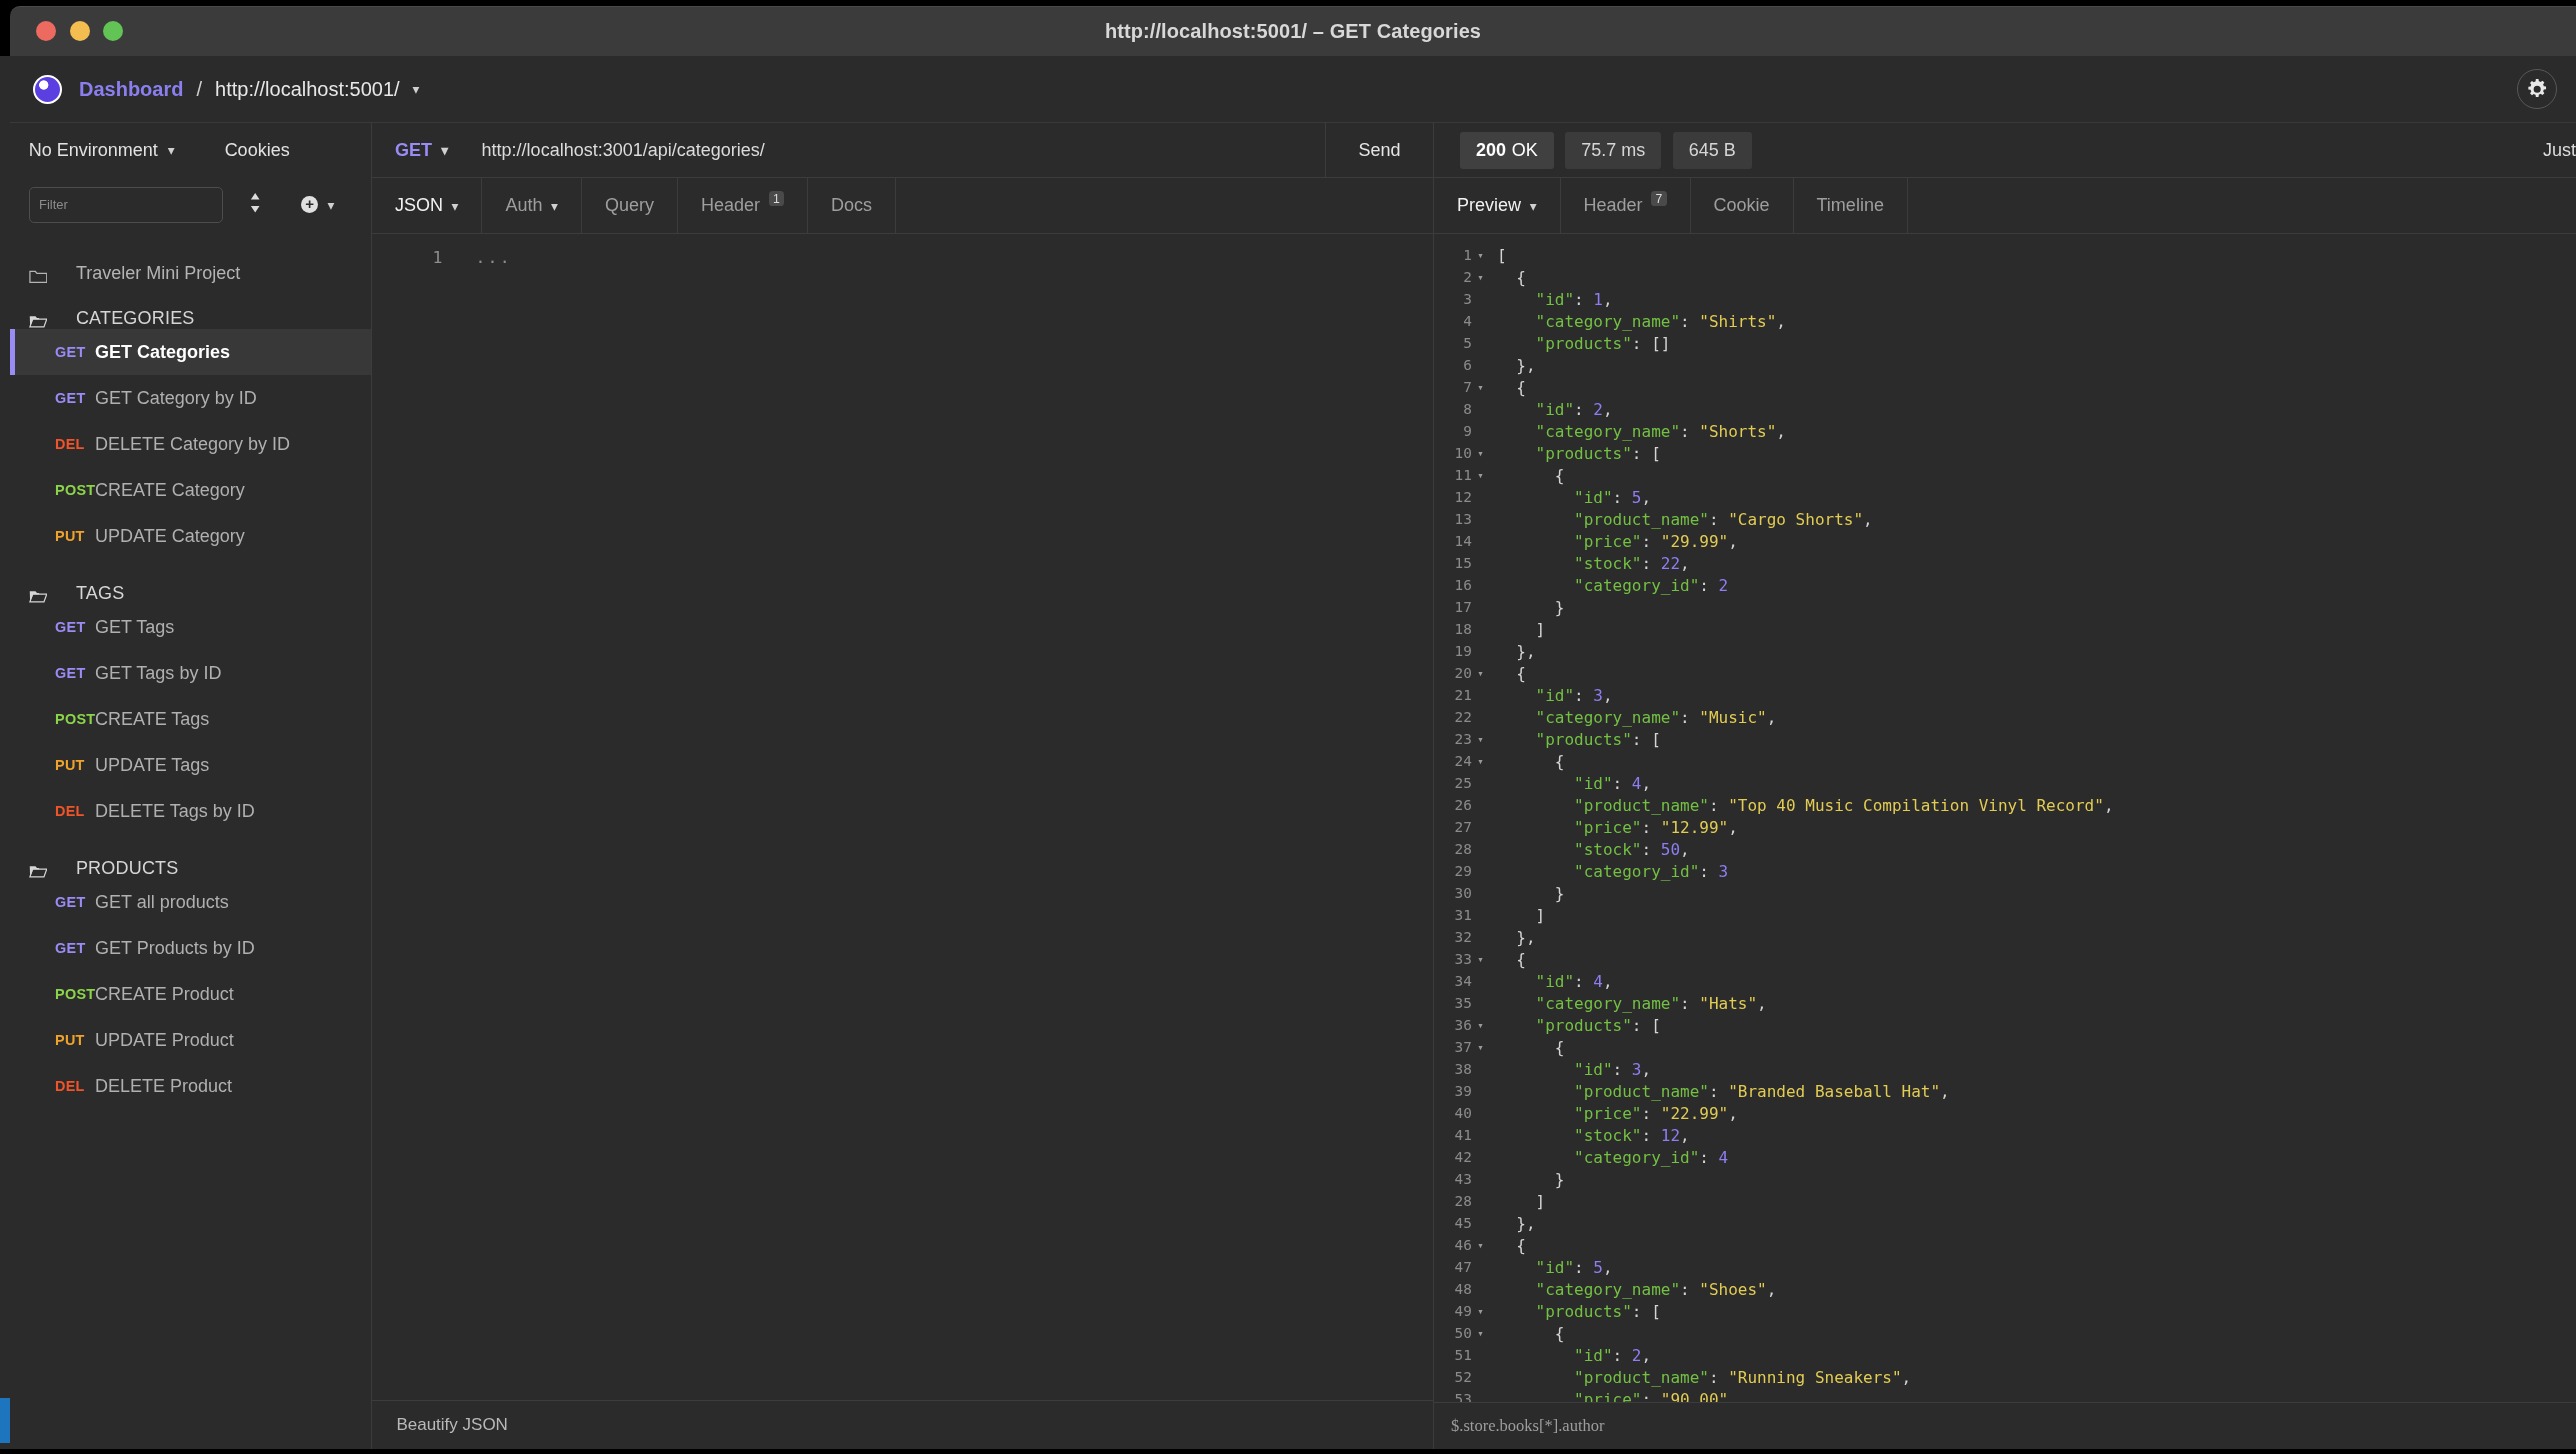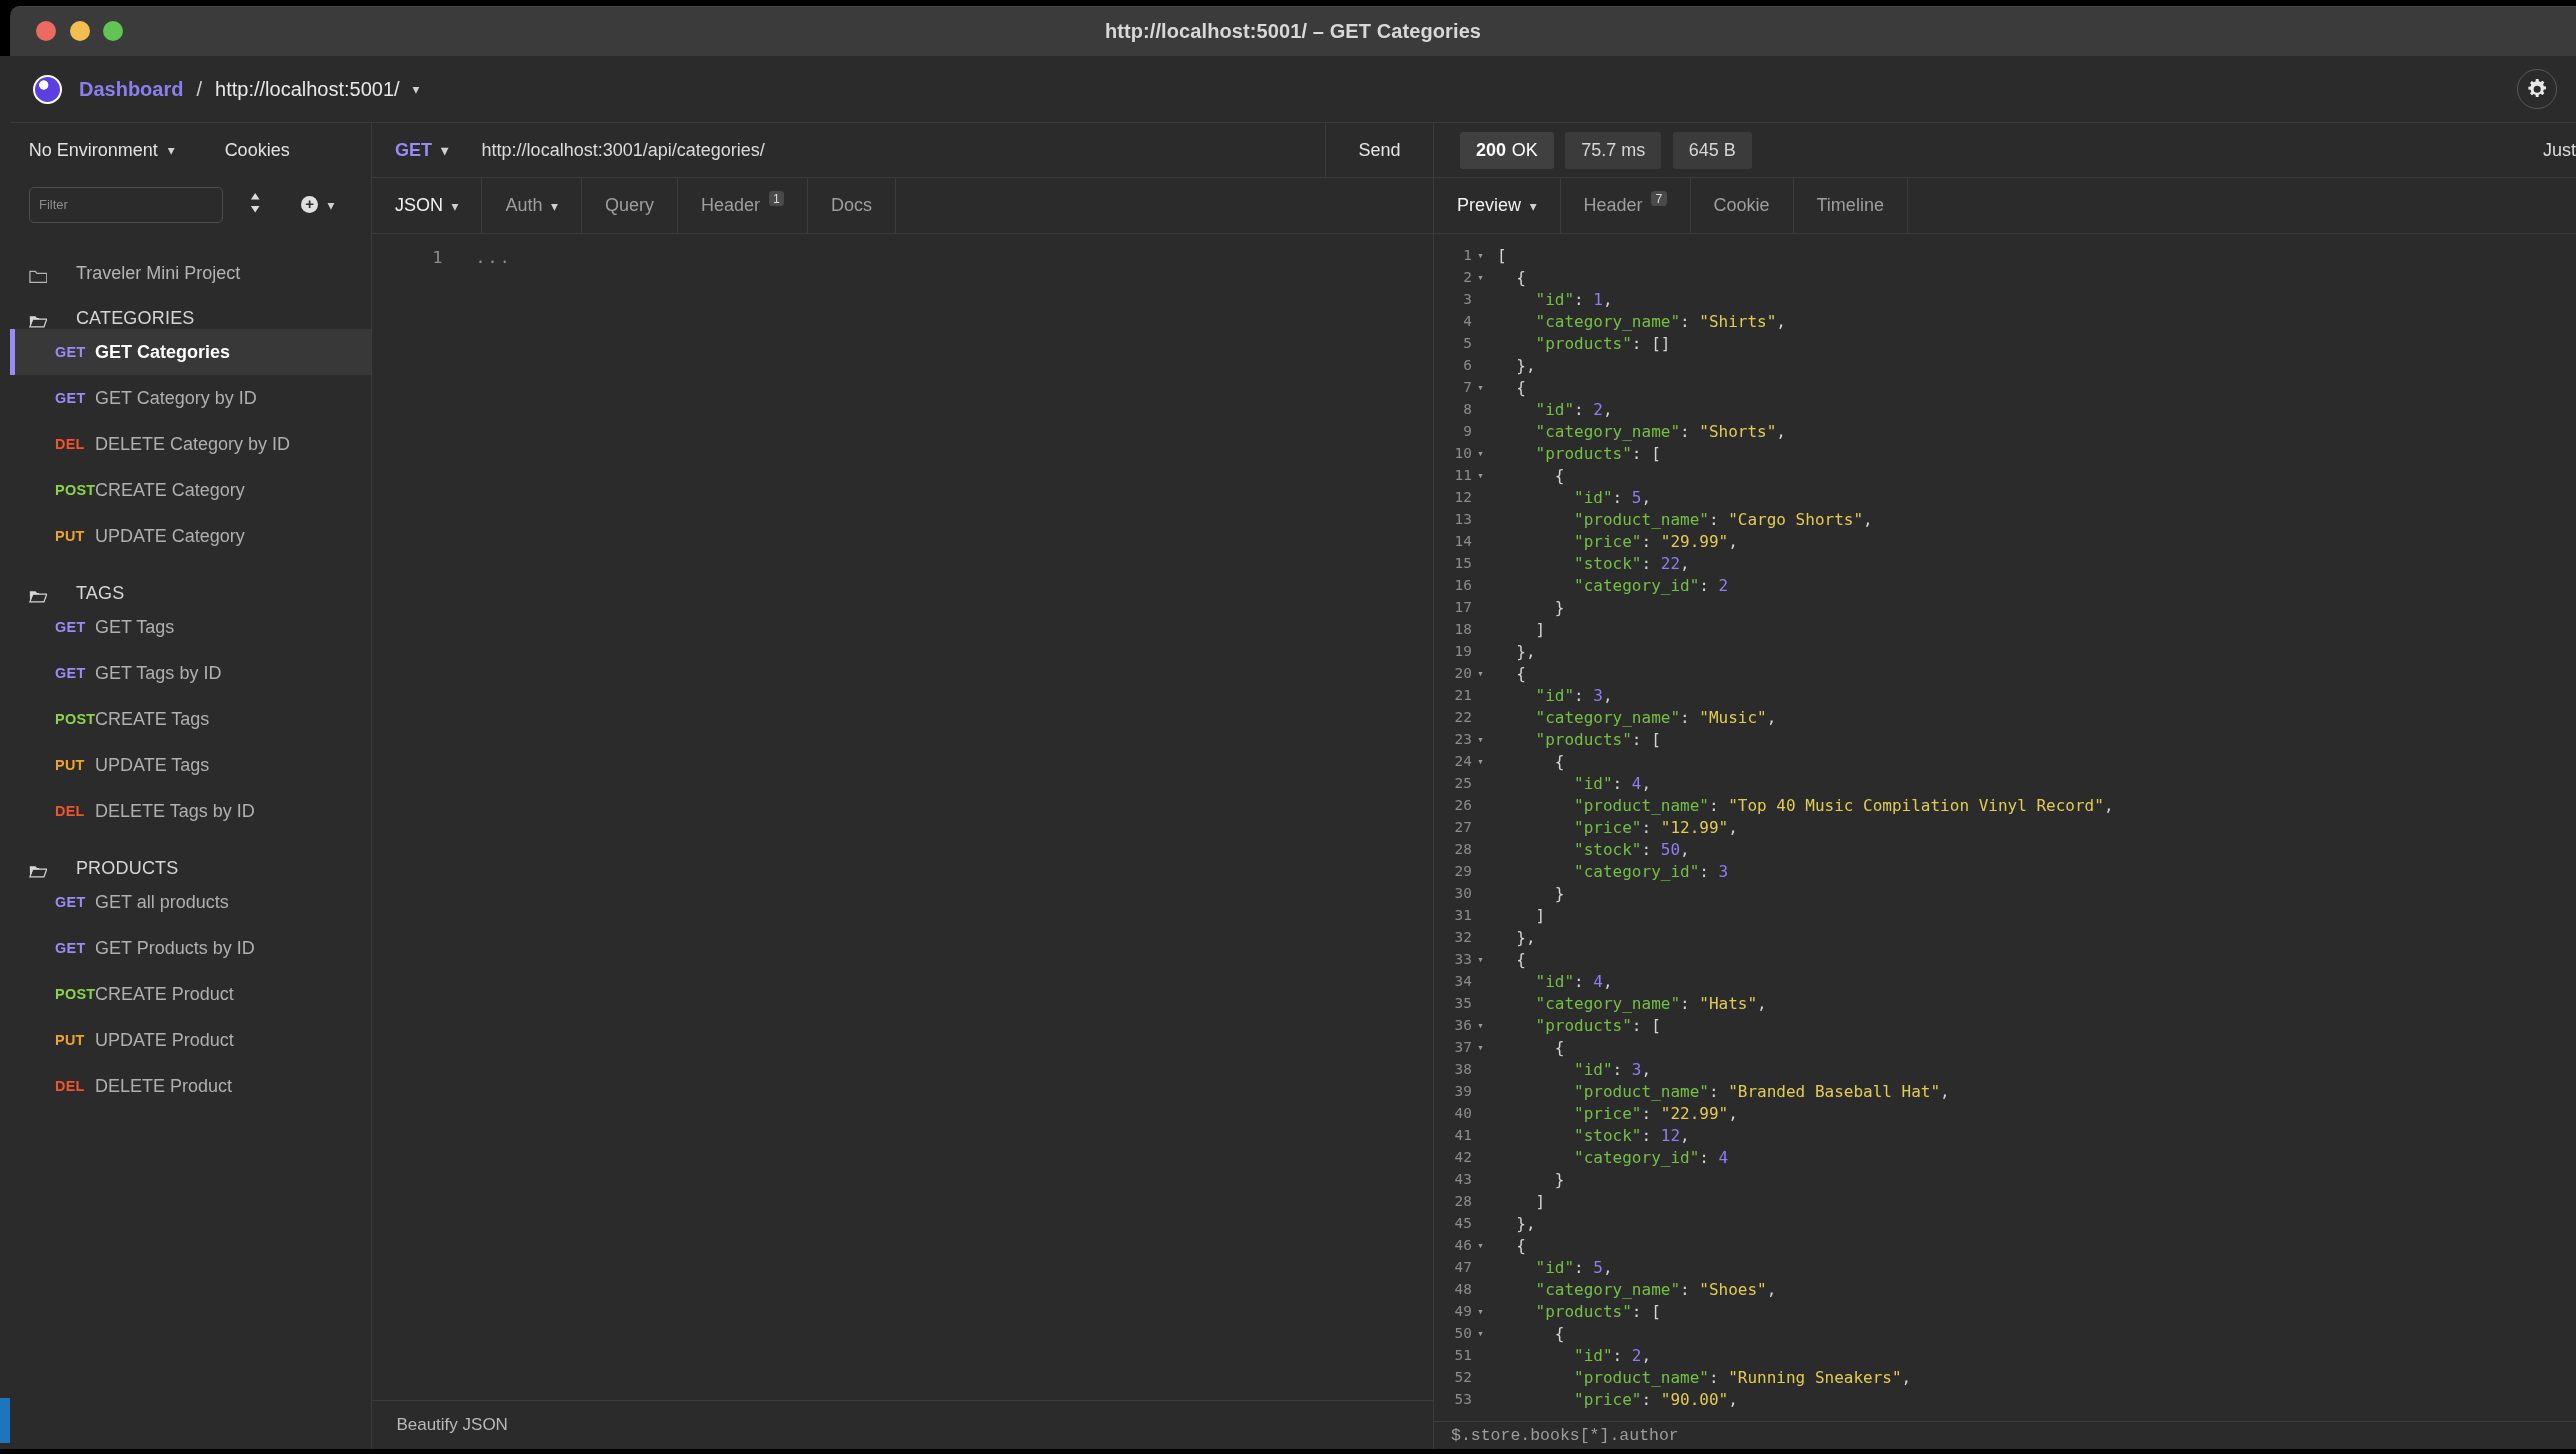--- a/index.html
+++ b/index.html
@@ -226,23 +226,23 @@
     color: #8b8b8b; font-size: 14.4px; padding-right: 2.2px;
   }
   .jfold { width: 13px; flex: none; color: #9a9a9a; font-size: 10.8px; text-align: center; }
   .jcode { padding-left: 10px; color: #d4d4d4; }
   .k { color: #73c043; }
   .s { color: #e2cc53; }
   .n { color: #8d7ef2; }
   .p { color: #d4d4d4; }
 
   .respfoot {
-    height: 28px; border-top: 0.7px solid #3c3c3c;
+    height: 47px; border-top: 0.7px solid #3c3c3c;
     display: flex; align-items: center; padding-left: 17px;
-    font-family: Liberation Mono, monospace;
+    font-family: Liberation Serif, serif;
     font-size: 16.5px; color: #9d9d9d; text-align: right;
   }
   .left-edge-strip {
     position: absolute; left: 0; top: 56px; width: 10px; bottom: 5.8px;
     background: #2b2b2b;
   }
   .bottom-strip {
     position: absolute; left: 0; bottom: 0; width: 2576px; height: 5.8px; background: #000;
   }
 </style>

